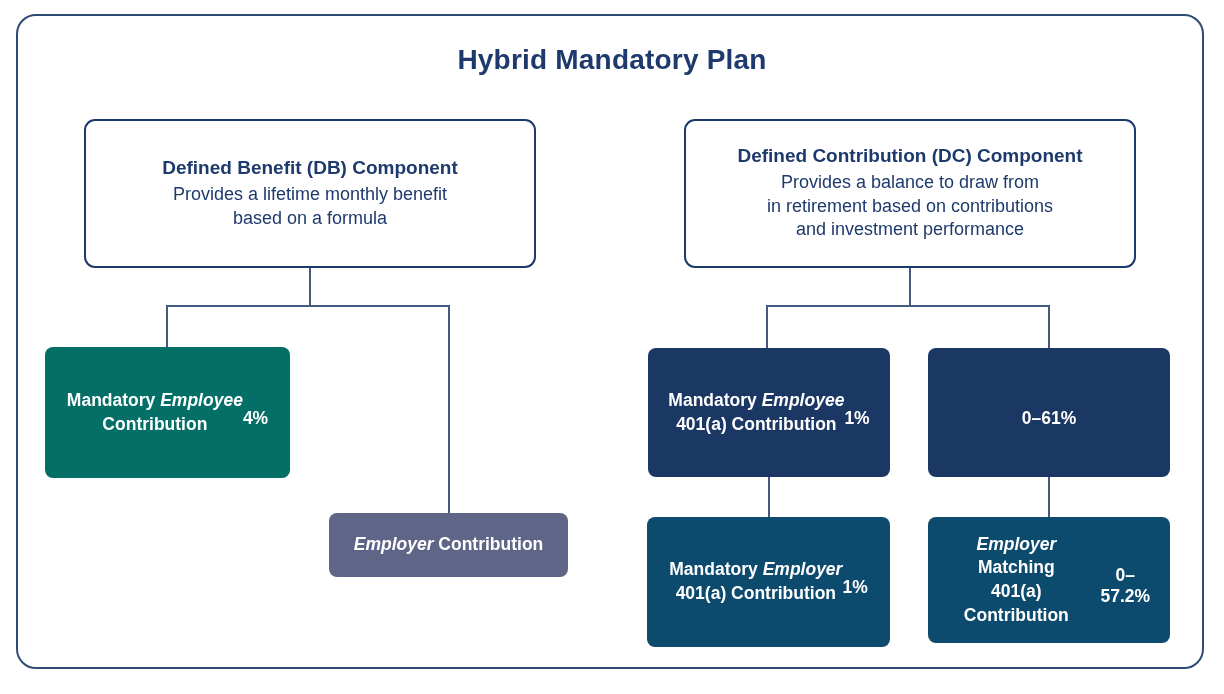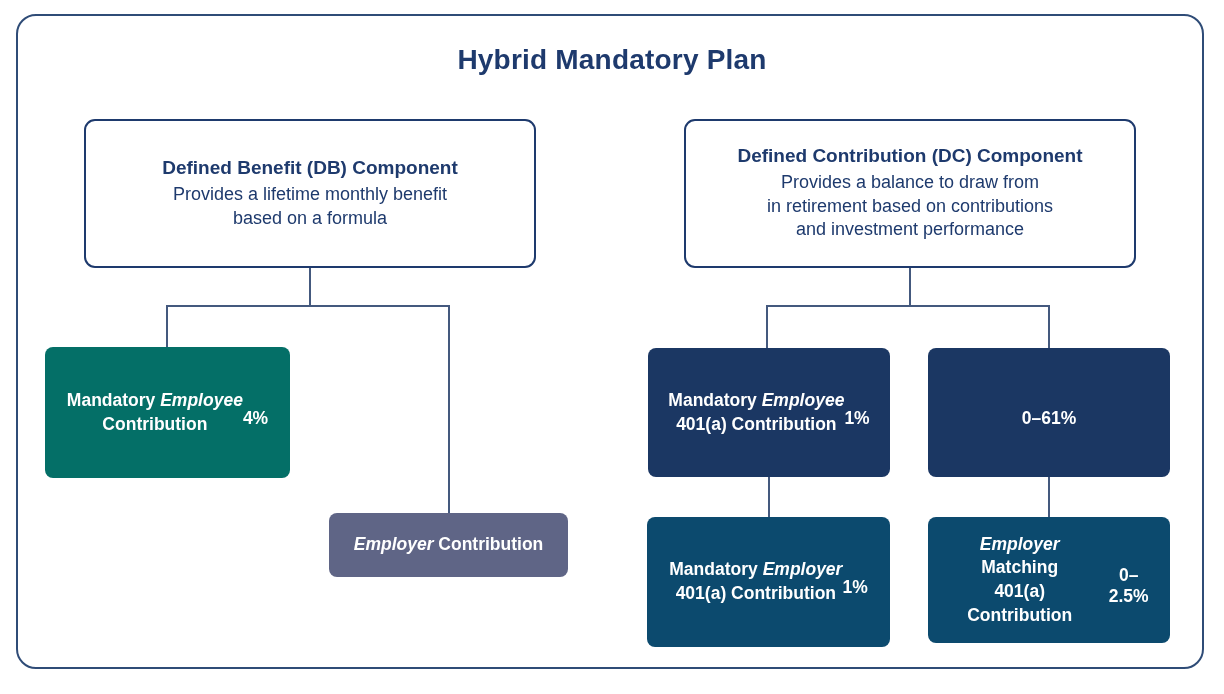--- a/index.html
+++ b/index.html
@@ -108,16 +108,16 @@
       <span>401(a) Contribution</span>
     </div>
     <div class="leaf-value">1%</div>
   </div>
 
   <div class="leaf-box gray" style="left:928px;top:517px;width:242px;height:126px;">
     <div class="leaf-title">
       <span></span><em>Employer</em><span> Matching</span><br>
       <span>401(a) Contribution</span>
     </div>
-    <div class="leaf-value">0–2.5%</div>
+    <div class="leaf-value">0–57.2%</div>
   </div>
 
 </div>
 
 </body></html>

